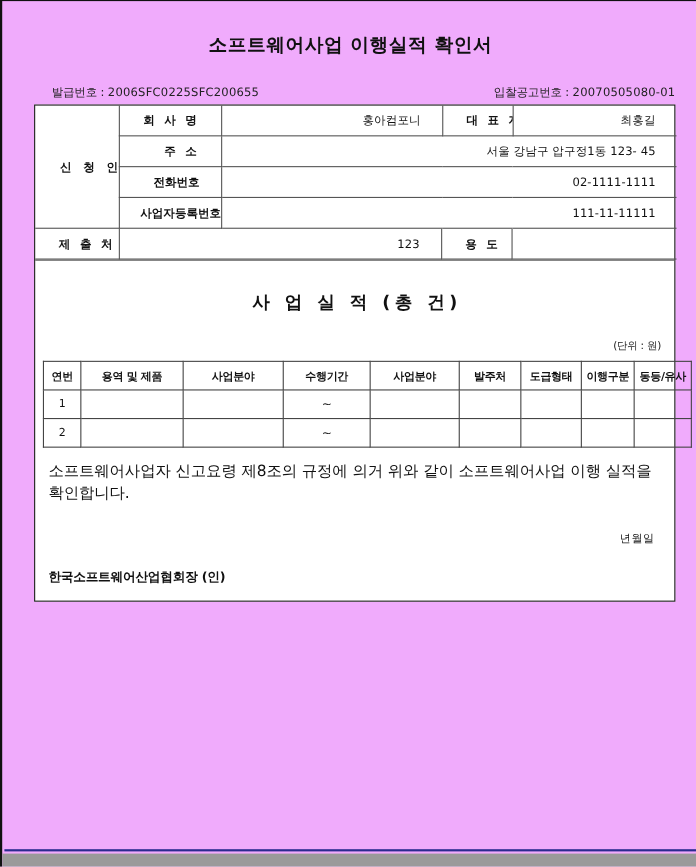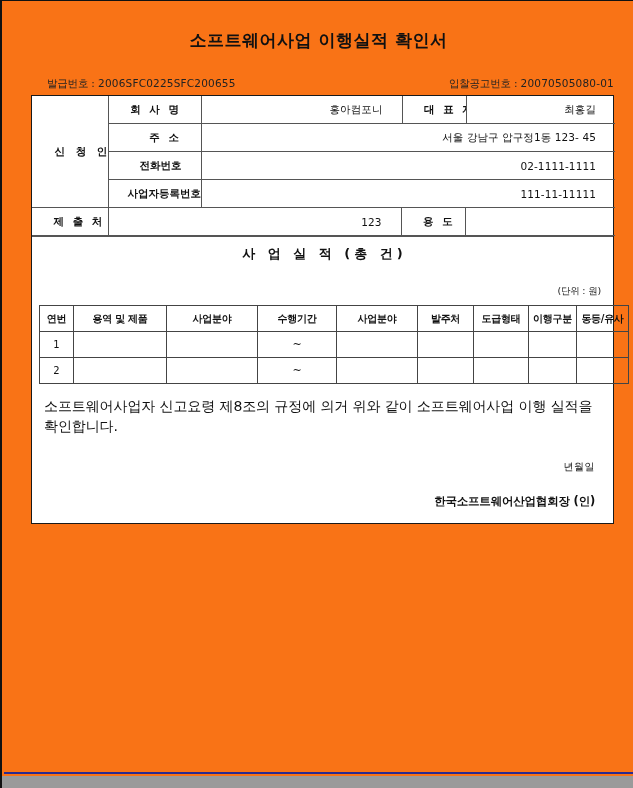--- a/index.html
+++ b/index.html
@@ -8,21 +8,21 @@
     background: #ffffff;
   }
   body {
     font-family: "DejaVu Sans", "Liberation Sans", sans-serif;
     color: #111111;
   }
   #page {
     position: relative;
     width: 633px;
     height: 788px;
-    background: #f97316;
+    background: #f0abfc;
     border-top: 1px solid #111111;
     border-left: 2px solid #111111;
     box-sizing: border-box;
     overflow: hidden;
   }
   
   .doc-title {
     position: absolute;
     top: 28px;
     left: 0;
@@ -116,25 +116,25 @@
   table.grid td:first-child { border-left: none; }
   table.grid td:last-child { border-right: none; margin-left: 12px; }
 
   
   .perf-wrap {
     border-top: 1px solid #555555;
     padding: 0;
   }
   .perf-title {
     text-align: center;
-    font-size: 13px;
+    font-size: 16px;
     font-weight: bold;
     letter-spacing: 4px;
     text-indent: 4px;
-    padding-top: 8px;
+    padding-top: 28px;
     padding-bottom: 4px;
     color: #111111;
   }
   .perf-unit {
     text-align: right;
     font-size: 9.5px;
     padding-right: 12px;
     padding-top: 18px;
     padding-bottom: 7px;
     color: #222222;
@@ -178,21 +178,21 @@
   }
   .stmt-date {
     text-align: right;
     font-size: 10px;
     padding-top: 24px;
     padding-right: 6px;
     letter-spacing: 0.5px;
     color: #111111;
   }
   .stmt-signer {
-    text-align: right;
+    text-align: left;
     font-size: 11.5px;
     font-weight: bold;
     padding-top: 20px;
     padding-right: 6px;
     padding-bottom: 14px;
     letter-spacing: -0.2px;
     color: #111111;
   }
 
   

